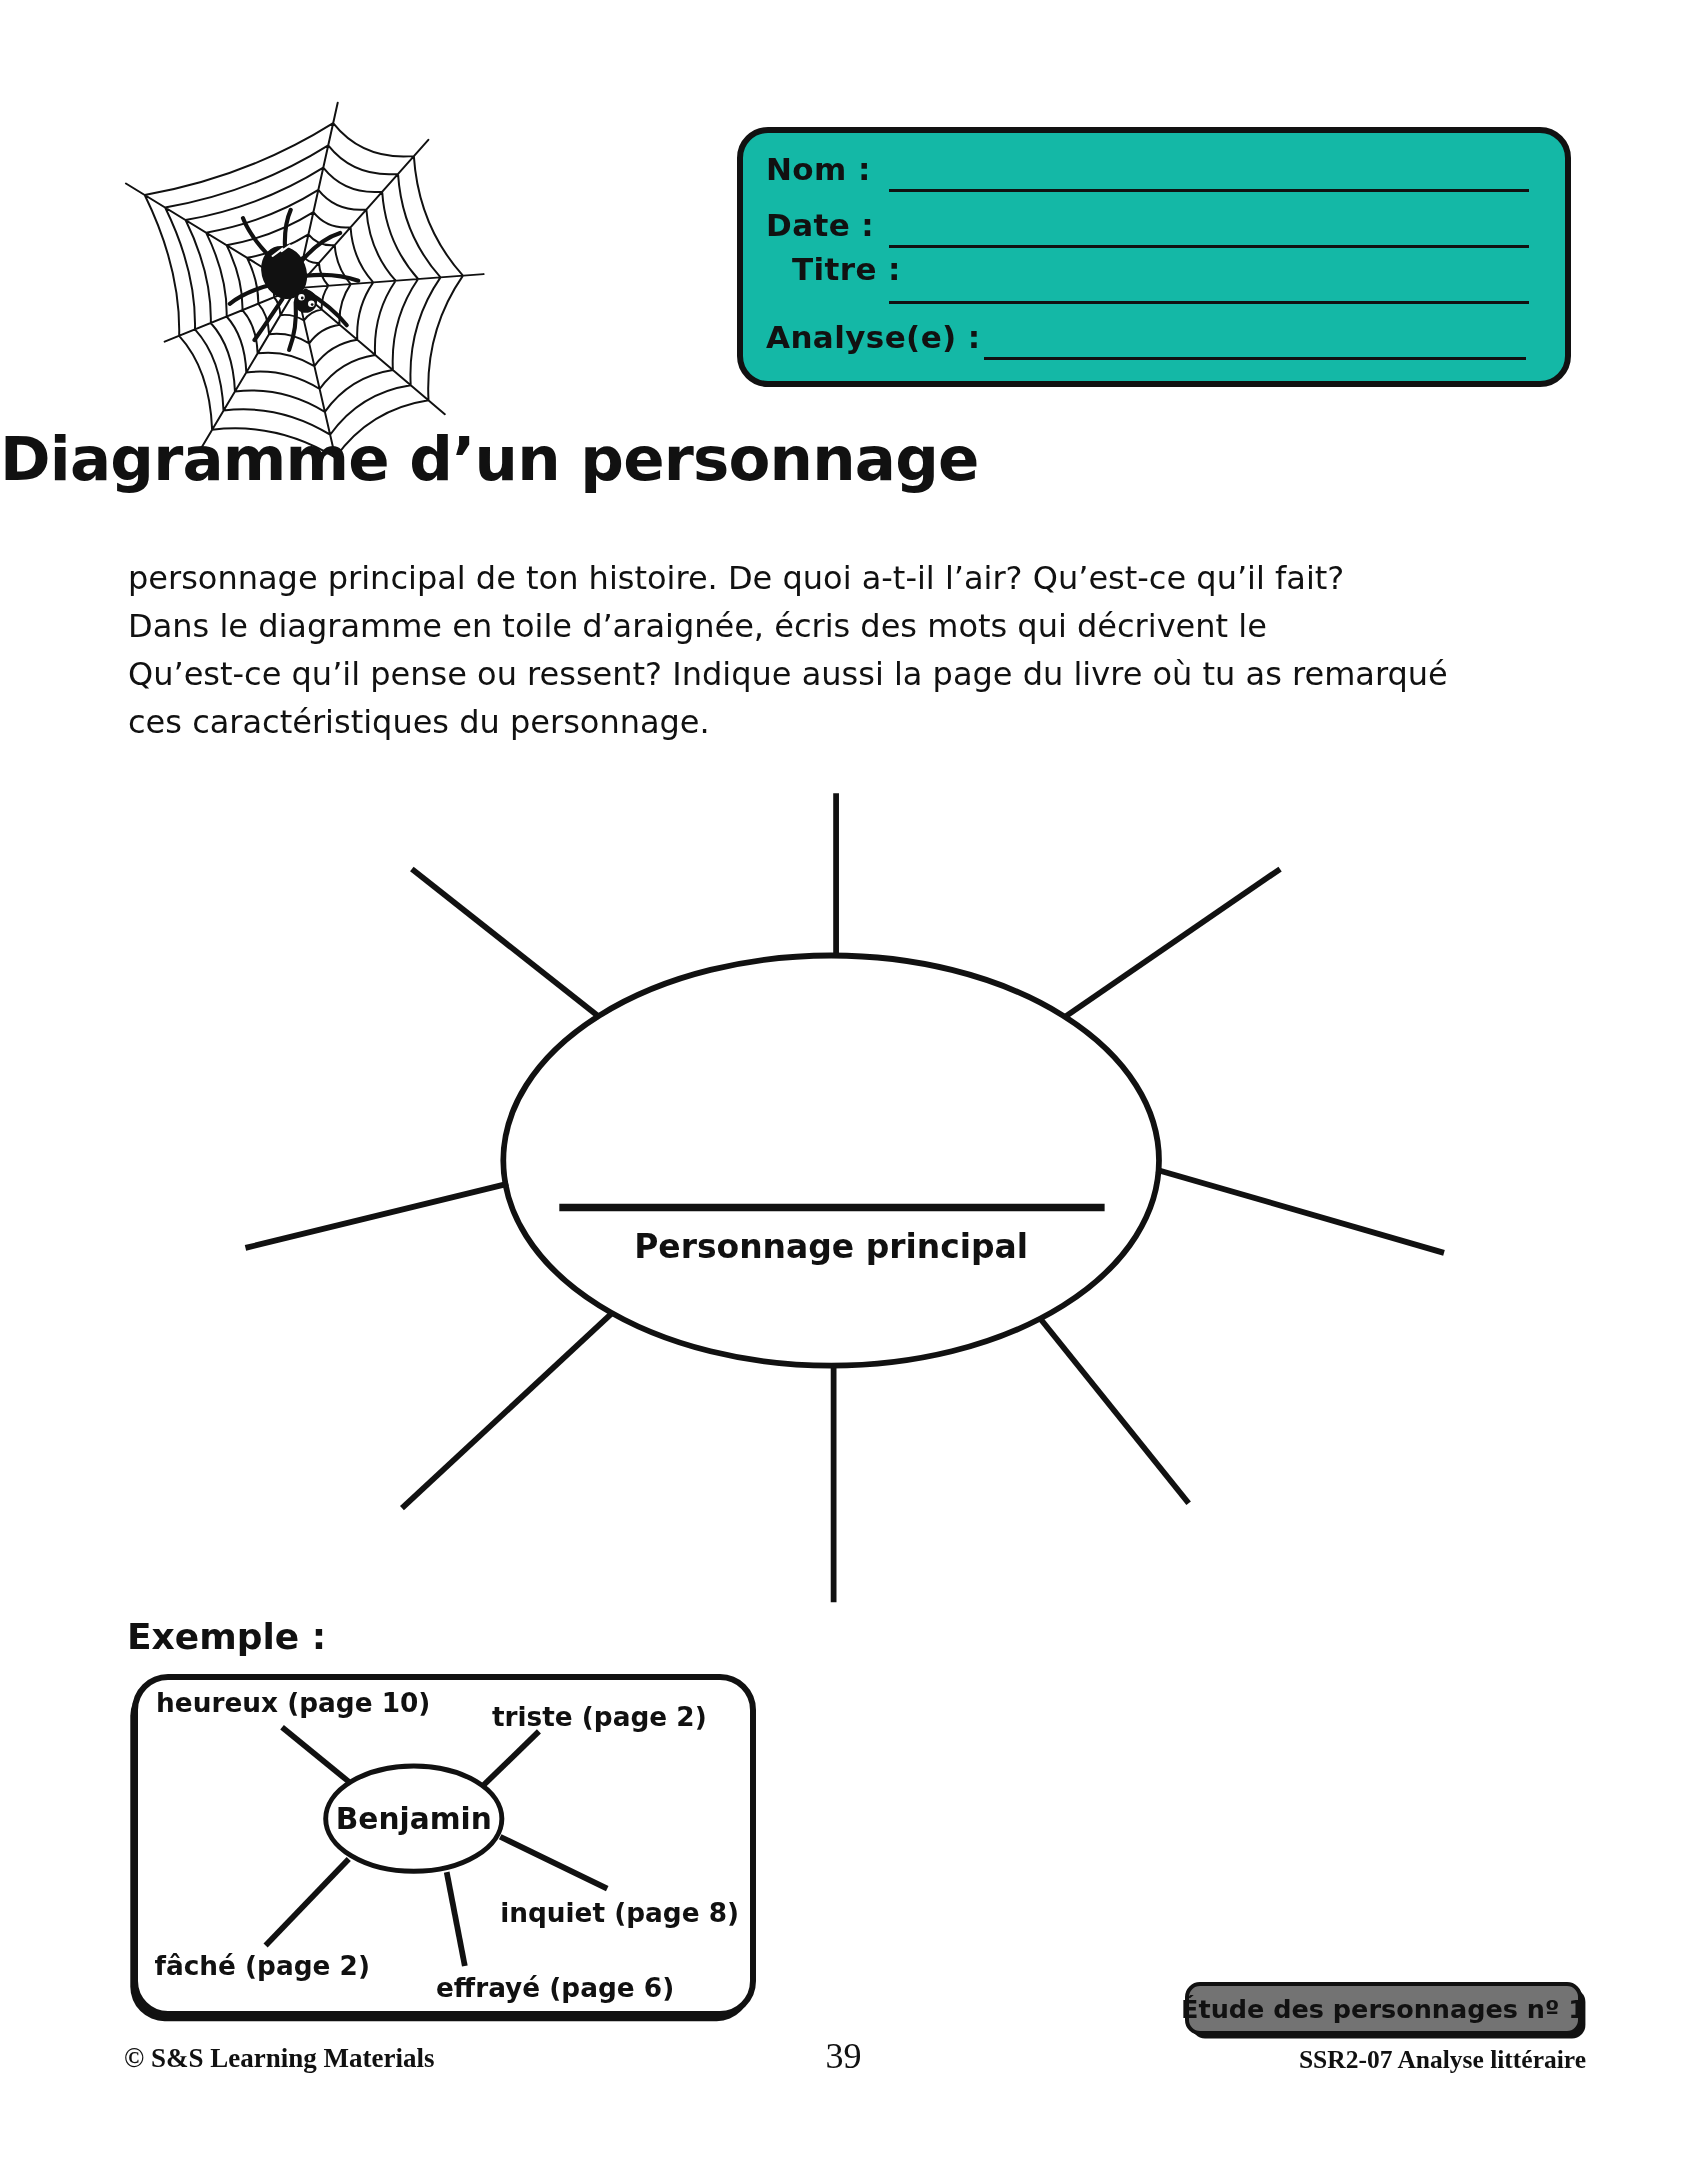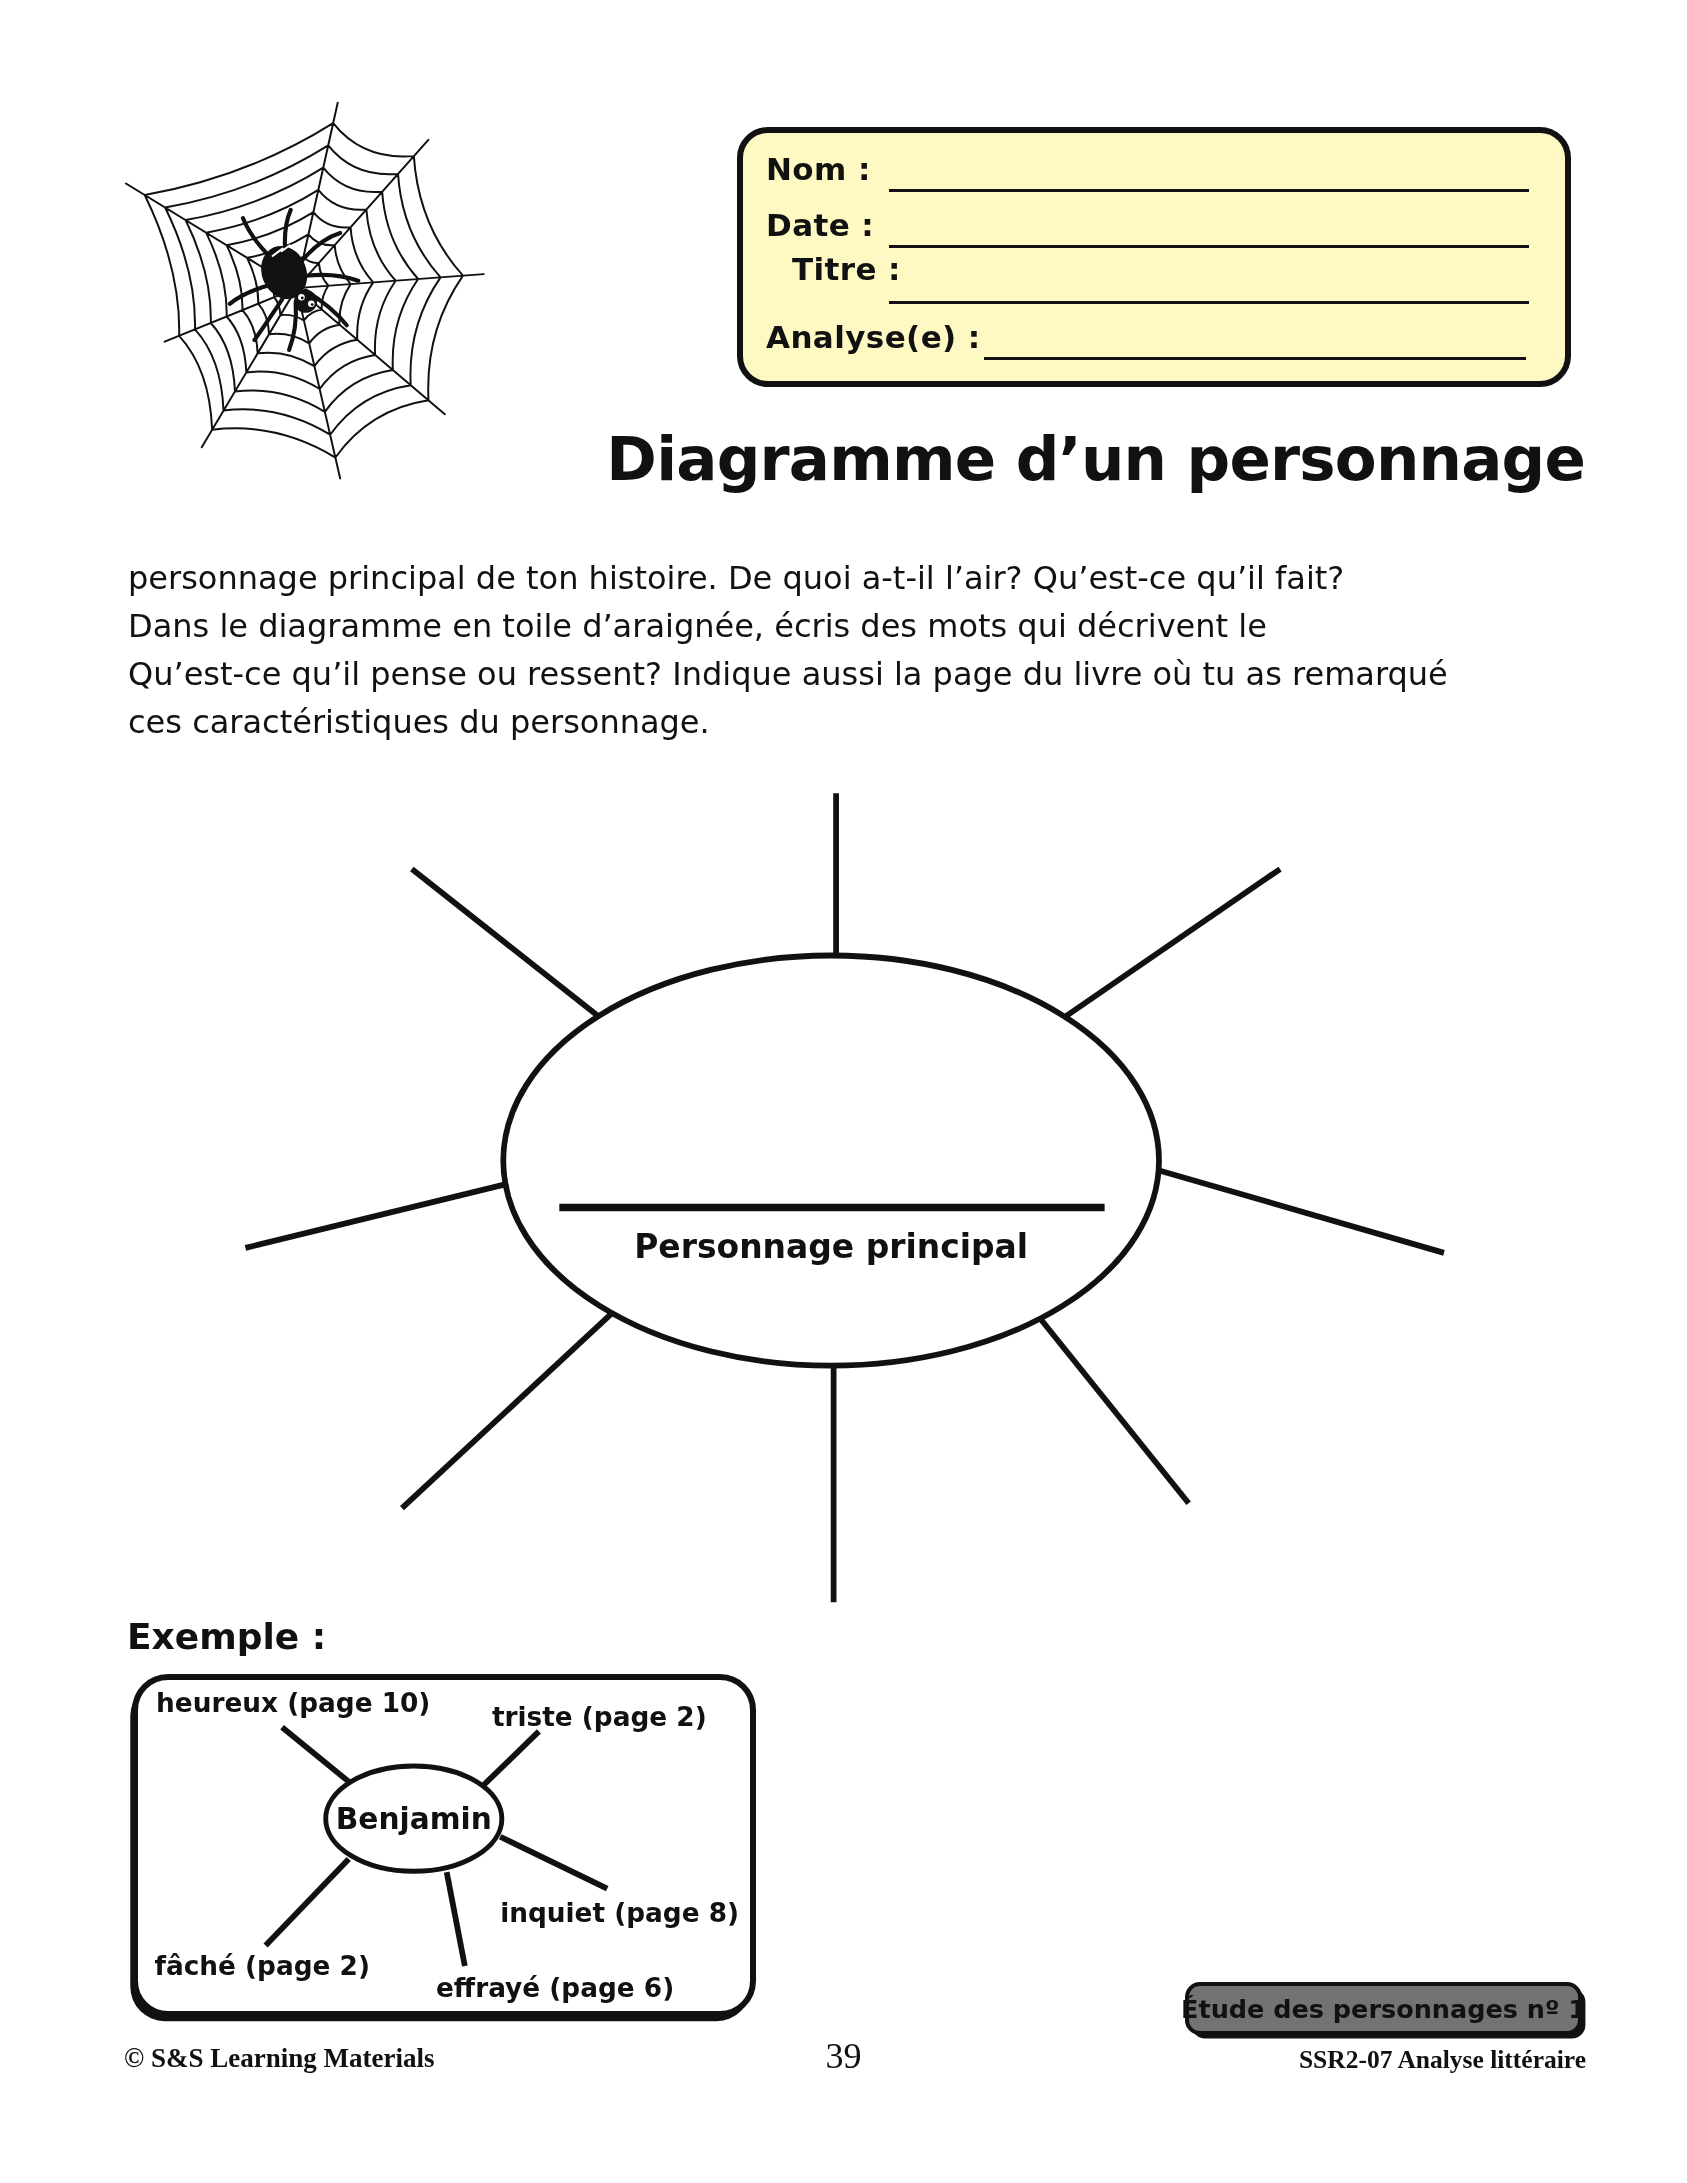--- a/index.html
+++ b/index.html
@@ -4,32 +4,32 @@
 <style>
   html,body{margin:0;padding:0;background:#e8e8e8;}
   .page{
     position:relative;width:1687px;height:2183px;background:#fff;
     font-family:"DejaVu Sans",sans-serif;color:#111;overflow:hidden;
     margin:0 auto;
   }
   
   .header-box{
     position:absolute;left:737px;top:127px;width:834px;height:260px;
-    border:6.6px solid #111;border-radius:31px;box-sizing:border-box;background:#fef9c3;
+    border:6.6px solid #111;border-radius:31px;box-sizing:border-box;background:#14b8a6;
   }
   .hb-label{
     position:absolute;left:23px;font-size:31px;font-weight:600;
     letter-spacing:0.4px;white-space:nowrap;
   }
   .hb-line{position:absolute;height:3.3px;background:#111;}
   
   .web-svg{position:absolute;left:78px;top:78px;}
   
   .doc-title{
-    position:absolute;left:0;top:423px;width:1585px;text-align:right;
+    position:absolute;left:0;top:423px;width:1585px;text-align:left;
     font-size:61px;font-weight:bold;letter-spacing:-0.8px;white-space:nowrap;
   }
   
   .instructions{position:absolute;left:128px;top:554px;font-size:32px;line-height:48px;}
   .instructions div{white-space:nowrap;}
   
   .main-diagram{position:absolute;left:0;top:766px;}
   .diagram-stroke{stroke:#111;fill:none;}
   .svg-label{font-family:"DejaVu Sans",sans-serif;font-weight:bold;fill:#111;}
   

